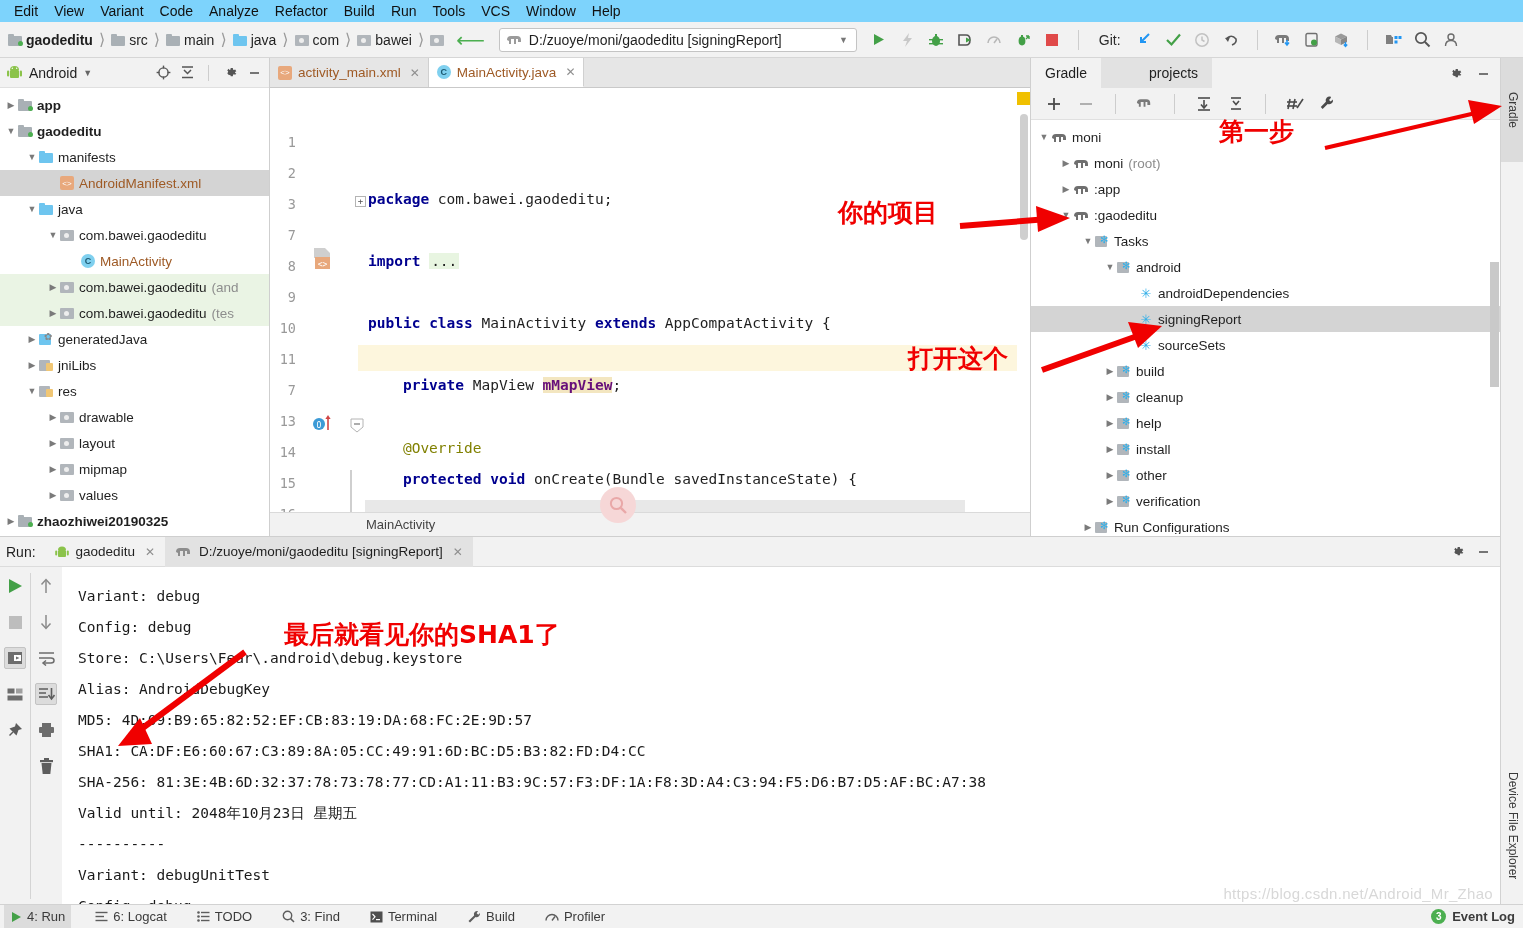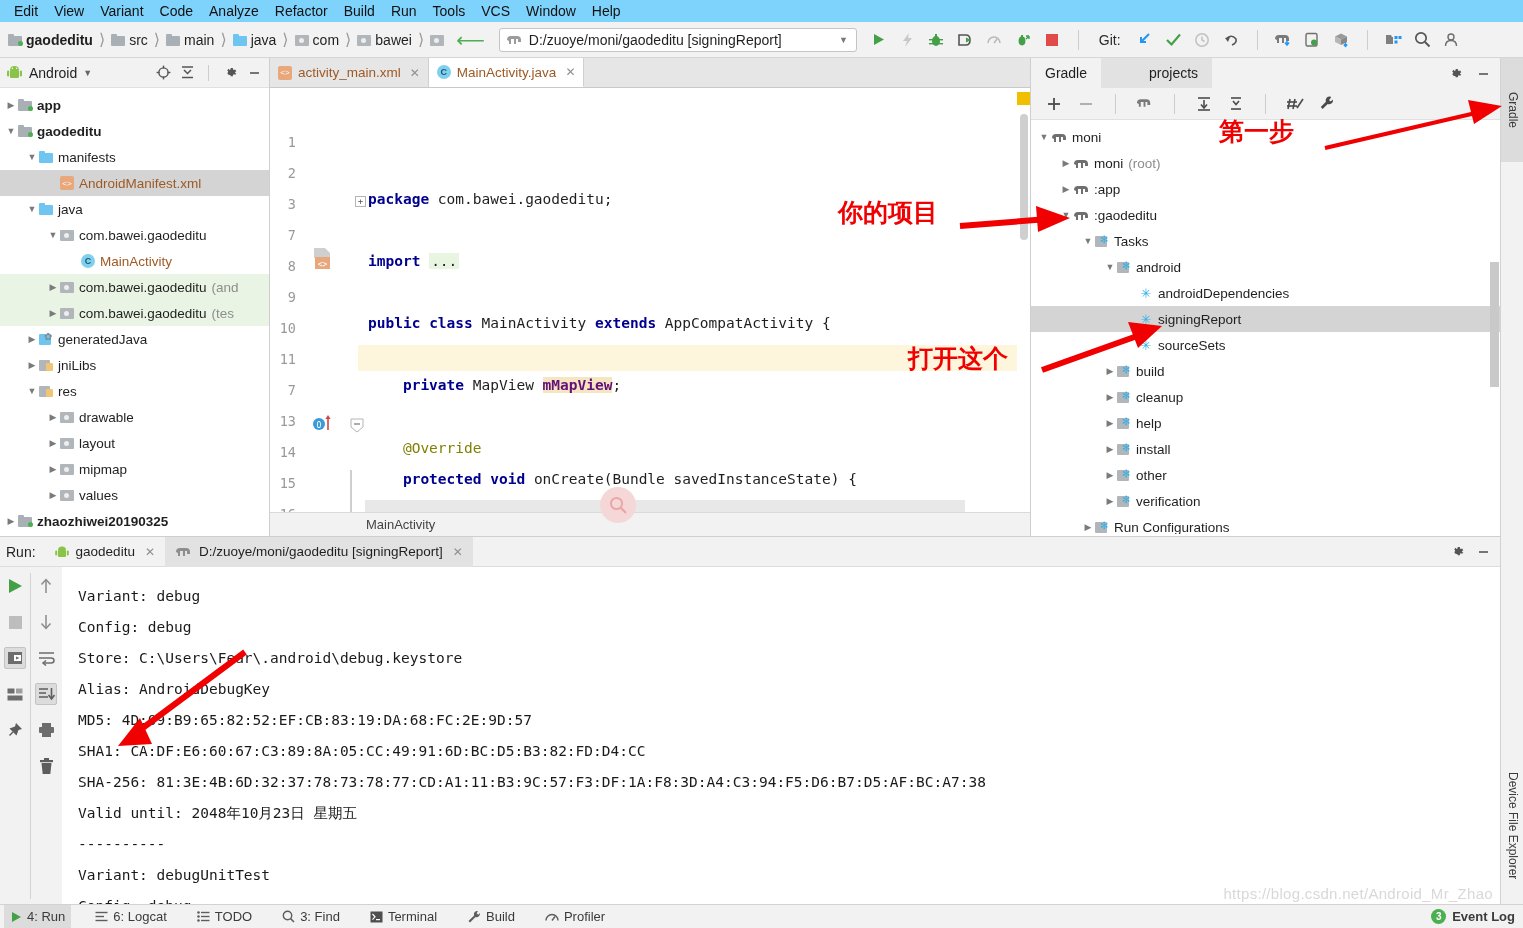--- a/index.html
+++ b/index.html
@@ -993,20 +993,21 @@
 
     <g>
       <line x1="245" y1="652" x2="140" y2="730" stroke="#f00000" stroke-width="6"></line>
       <polygon points="118,746 152,744 140,718" fill="#f00000"></polygon>
     </g>
   </svg>
 
   <div class="ann ann-txt" style="left:1219px; top:115px;">第一步</div>
   <div class="ann ann-txt" style="left:838px; top:196px;">你的项目</div>
   <div class="ann ann-txt" style="left:908px; top:342px;">打开这个</div>
+  <div class="ann ann-txt" style="left:284px; top:618px;">最后就看见你的SHA1了</div>
 
   <div class="searchghost">
     <svg width="20" height="20" viewBox="0 0 20 20">
       <circle cx="8.5" cy="8.5" r="5.6" fill="none" stroke="#e9a8a8" stroke-width="2"></circle>
       <line x1="12.8" y1="12.8" x2="18" y2="18" stroke="#e9a8a8" stroke-width="2.4"></line>
     </svg>
   </div>
 
 </div>
 

